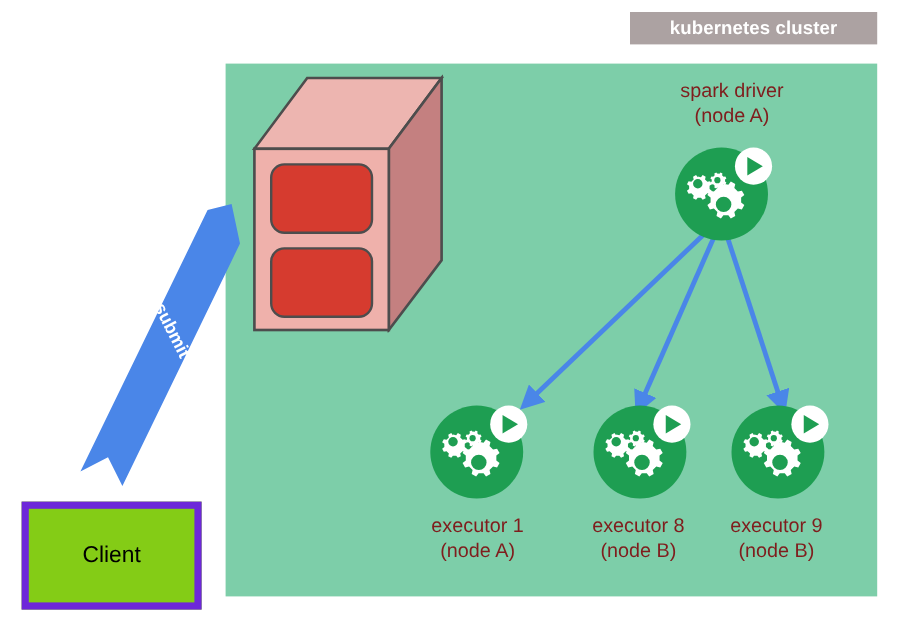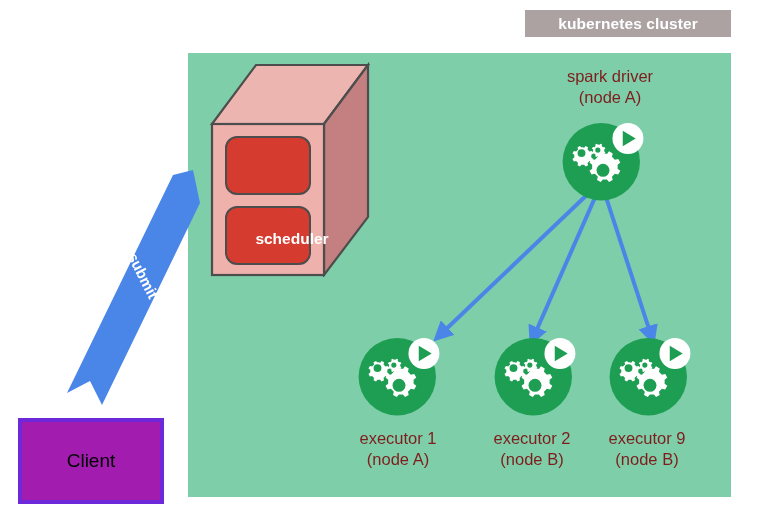--- a/index.html
+++ b/index.html
@@ -109,22 +109,22 @@
     white-space: nowrap;
   }
 
   
   .client-box {
     position: absolute;
     left: 18px;
     top: 418px;
     width: 138px;
     height: 78px;
-    background: #a21caf;
-    border: 4px solid #6d28d9;
+    background: #84cc16;
+    border: 6px solid #6d28d9;
     display: flex;
     align-items: center;
     justify-content: center;
     color: #000000;
     font-size: 19px;
   }
 
   
   .connectors {
     position: absolute;
@@ -152,21 +152,20 @@
       <polygon points="2,62 46,3 158,3 114,62" fill="#edb5b0" stroke="#4d4d4d" stroke-width="2.2"></polygon>
 
       <polygon points="114,62 158,3 158,155 114,213" fill="#c48080" stroke="#4d4d4d" stroke-width="2.2"></polygon>
 
       <rect x="2" y="62" width="112" height="151" fill="#efb1ab" stroke="#4d4d4d" stroke-width="2.2"></rect>
 
       <rect x="16" y="75" width="84" height="57" rx="11" ry="11" fill="#d63b2f" stroke="#4d4d4d" stroke-width="2"></rect>
 
       <rect x="16" y="145" width="84" height="57" rx="11" ry="11" fill="#d63b2f" stroke="#4d4d4d" stroke-width="2"></rect>
     </svg>
-    <div class="cube-label scheduler">scheduler</div>
   </div>
 
   <svg class="connectors" viewBox="0 0 761 516">
     <defs>
       <marker id="ah" markerWidth="5" markerHeight="5" refX="2.3" refY="2.5" orient="auto" markerUnits="strokeWidth">
         <path d="M0,0 L5,2.5 L0,5 z" fill="#4a86e8"></path>
       </marker>
     </defs>
     <line x1="591" y1="191" x2="441" y2="334" stroke="#4a86e8" stroke-width="4" marker-start="url(#ah)" marker-end="url(#ah)"></line>
     <line x1="597" y1="193" x2="534" y2="336" stroke="#4a86e8" stroke-width="4" marker-start="url(#ah)" marker-end="url(#ah)"></line>
@@ -216,21 +215,21 @@
         <circle cx="50" cy="62" r="7.5" fill="#1e9e52"></circle>
         <path d="M25 35 l3.1 0.7 1.6 -2.1 2.9 1.6 -0.6 2.6 2.3 2.3 2.6 -0.6 1.6 2.9 -2.1 1.6 0 3.2 2.1 1.6 -1.6 2.9 -2.6 -0.6 -2.3 2.3 0.6 2.6 -2.9 1.6 -1.6 -2.1 -3.2 0 -1.6 2.1 -2.9 -1.6 0.6 -2.6 -2.3 -2.3 -2.6 0.6 -1.6 -2.9 2.1 -1.6 0 -3.2 -2.1 -1.6 1.6 -2.9 2.6 0.6 2.3 -2.3 -0.6 -2.6 2.9 -1.6 1.6 2.1 z"></path>
         <circle cx="25" cy="42" r="4.6" fill="#1e9e52"></circle>
         <path d="M44 32 l2.0 0.4 1.0 -1.3 1.9 1.0 -0.4 1.7 1.5 1.5 1.7 -0.4 1.0 1.9 -1.3 1.0 0 2.1 1.3 1.0 -1.0 1.9 -1.7 -0.4 -1.5 1.5 0.4 1.7 -1.9 1.0 -1.0 -1.3 -2.1 0 -1.0 1.3 -1.9 -1.0 0.4 -1.7 -1.5 -1.5 -1.7 0.4 -1.0 -1.9 1.3 -1.0 0 -2.1 -1.3 -1.0 1.0 -1.9 1.7 0.4 1.5 -1.5 -0.4 -1.7 1.9 -1.0 1.0 1.3 z"></path>
         <circle cx="44" cy="38.5" r="3" fill="#1e9e52"></circle>
       </g>
       <circle cx="79" cy="25" r="18" fill="#ffffff"></circle>
       <polygon points="73,16 73,34 88,25" fill="#1e9e52"></polygon>
     </svg>
   </div>
-  <div class="node-label" style="left:452px; top:428px; width:160px;"><span>executor 2</span><br><span>(node B)</span></div>
+  <div class="node-label" style="left:452px; top:428px; width:160px;"><span>executor 8</span><br><span>(node B)</span></div>
 
   <div class="node-icon" style="left:607px; top:332px;">
     <svg width="86" height="86" viewBox="0 0 100 100">
       <circle cx="48" cy="52" r="45" fill="#1e9e52"></circle>
       <g fill="#ffffff">
         <path d="M50 42 l4.6 1.0 2.4 -3.1 4.3 2.4 -0.9 3.9 3.4 3.4 3.9 -0.9 2.4 4.3 -3.1 2.4 0 4.8 3.1 2.4 -2.4 4.3 -3.9 -0.9 -3.4 3.4 0.9 3.9 -4.3 2.4 -2.4 -3.1 -4.8 0 -2.4 3.1 -4.3 -2.4 0.9 -3.9 -3.4 -3.4 -3.9 0.9 -2.4 -4.3 3.1 -2.4 0 -4.8 -3.1 -2.4 2.4 -4.3 3.9 0.9 3.4 -3.4 -0.9 -3.9 4.3 -2.4 2.4 3.1 z"></path>
         <circle cx="50" cy="62" r="7.5" fill="#1e9e52"></circle>
         <path d="M25 35 l3.1 0.7 1.6 -2.1 2.9 1.6 -0.6 2.6 2.3 2.3 2.6 -0.6 1.6 2.9 -2.1 1.6 0 3.2 2.1 1.6 -1.6 2.9 -2.6 -0.6 -2.3 2.3 0.6 2.6 -2.9 1.6 -1.6 -2.1 -3.2 0 -1.6 2.1 -2.9 -1.6 0.6 -2.6 -2.3 -2.3 -2.6 0.6 -1.6 -2.9 2.1 -1.6 0 -3.2 -2.1 -1.6 1.6 -2.9 2.6 0.6 2.3 -2.3 -0.6 -2.6 2.9 -1.6 1.6 2.1 z"></path>
         <circle cx="25" cy="42" r="4.6" fill="#1e9e52"></circle>
         <path d="M44 32 l2.0 0.4 1.0 -1.3 1.9 1.0 -0.4 1.7 1.5 1.5 1.7 -0.4 1.0 1.9 -1.3 1.0 0 2.1 1.3 1.0 -1.0 1.9 -1.7 -0.4 -1.5 1.5 0.4 1.7 -1.9 1.0 -1.0 -1.3 -2.1 0 -1.0 1.3 -1.9 -1.0 0.4 -1.7 -1.5 -1.5 -1.7 0.4 -1.0 -1.9 1.3 -1.0 0 -2.1 -1.3 -1.0 1.0 -1.9 1.7 0.4 1.5 -1.5 -0.4 -1.7 1.9 -1.0 1.0 1.3 z"></path>

